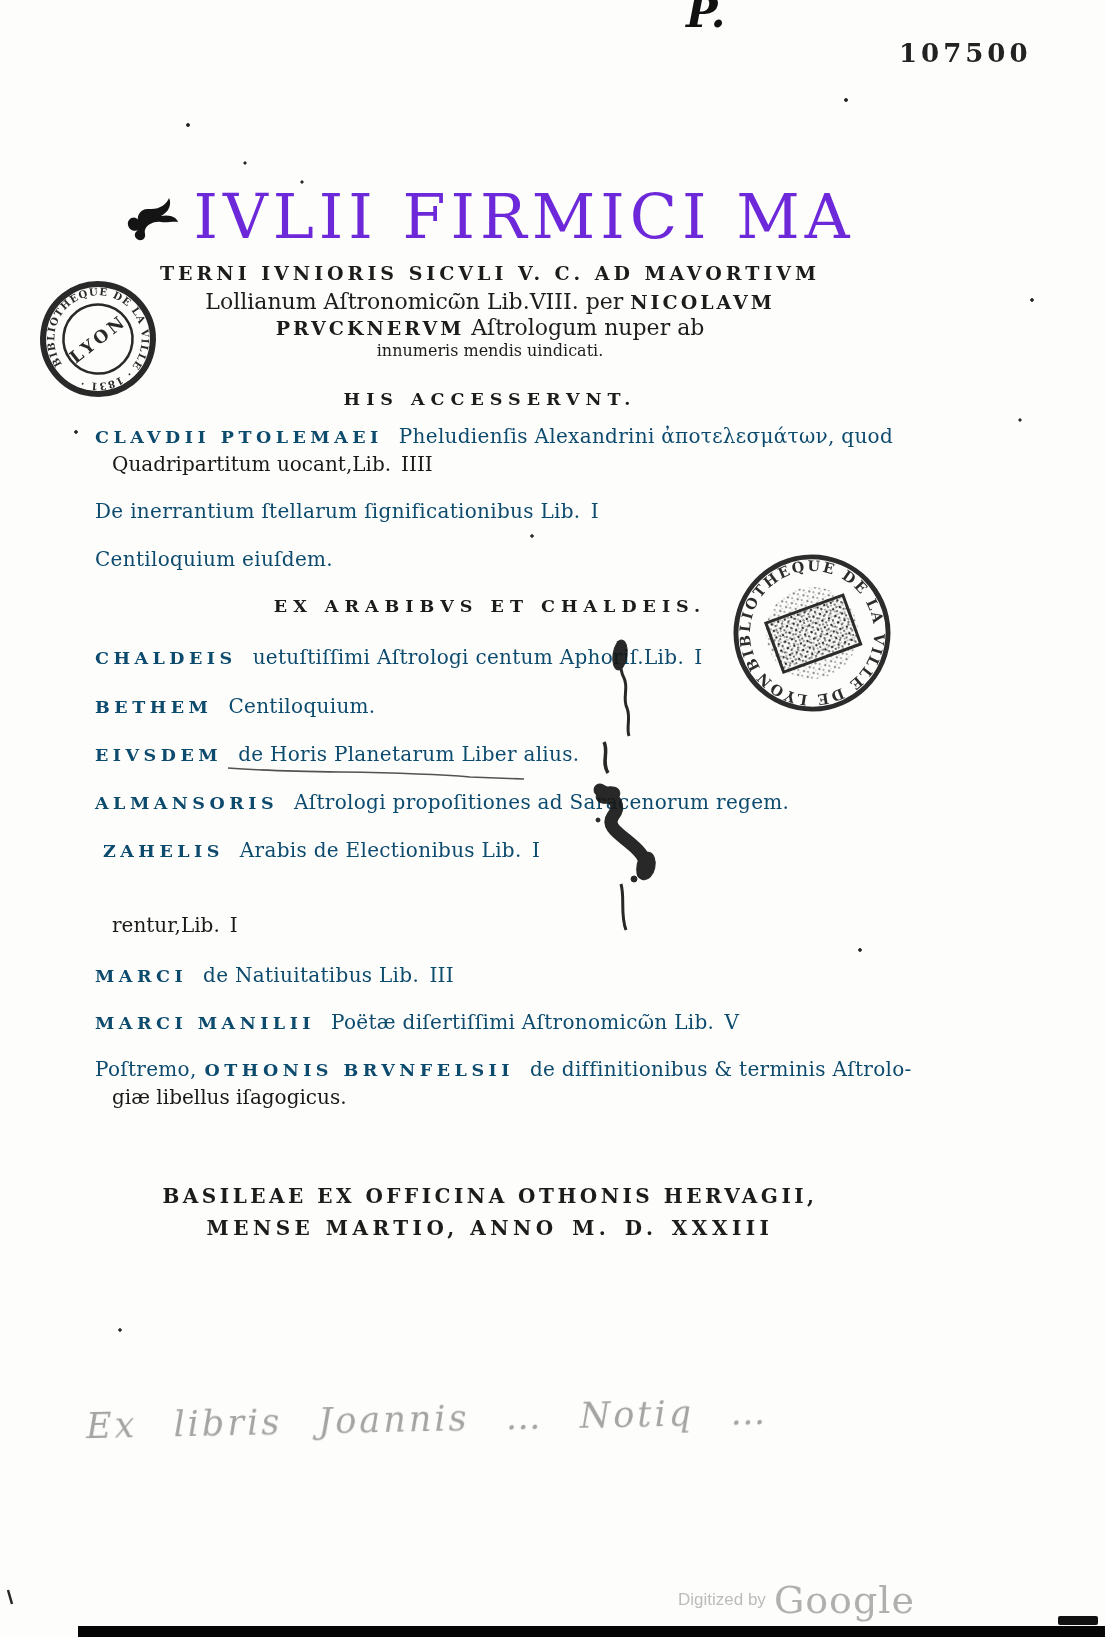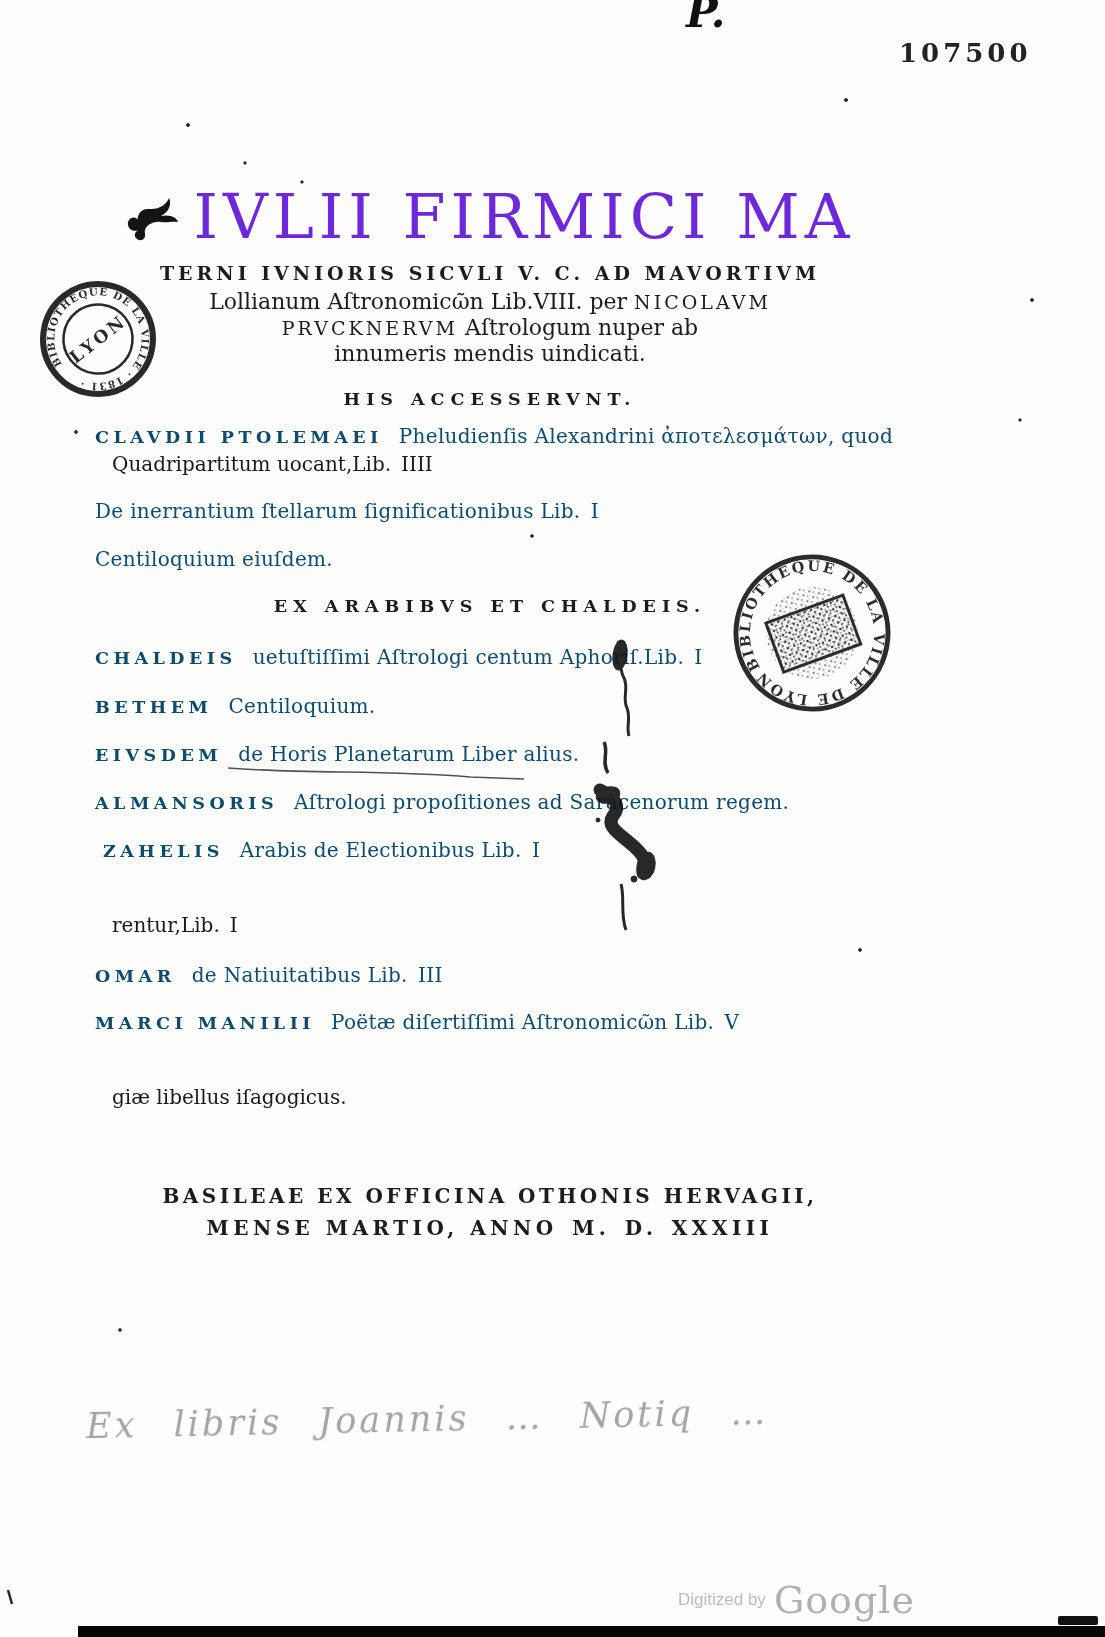--- a/index.html
+++ b/index.html
@@ -27,22 +27,22 @@
   .center-line{
     position:absolute;left:20px;width:940px;text-align:center;white-space:nowrap;
   }
   .main-title{
     top:180px;font-size:62px;letter-spacing:5px;color:#6d28d9;
   }
   .main-title .leaf{vertical-align:-6px;margin-right:10px;}
   .t-line2{top:262px;font-size:19px;font-weight:700;letter-spacing:4px;}
   .t-line3{top:289px;font-size:22px;}
   .t-line4{top:315px;font-size:22px;}
-  .t-line5{top:341px;font-size:22px;}
-  .lsc{font-weight:400;letter-spacing:3px;font-size:19px;}
+  .t-line5{top:341px;font-size:16px;}
+  .lsc{font-weight:700;letter-spacing:3px;font-size:19px;}
   .sec-head{font-size:17.5px;font-weight:700;letter-spacing:6px;}
   .sec-his{top:389px;}
   .sec-arab{top:596px;}
   
   .entry{
     position:absolute;left:95px;white-space:nowrap;
     font-size:20px;letter-spacing:.3px;color:#0c4a6e;
   }
   .entry .head{font-weight:700;font-size:17.5px;letter-spacing:4.5px;margin-right:16px;}
   .entry .prefix{margin-right:8px;}
@@ -122,24 +122,27 @@
   </div>
   <div class="entry" style="top:790px;">
     <span class="head">ALMANSORIS</span><span>Aſtrologi propoſitiones ad Saracenorum regem.</span>
   </div>
   <div class="entry" style="top:838px;margin-left:8px;">
     <span class="head">ZAHELIS</span><span>Arabis de Electionibus Lib. I</span>
   </div>
   <div class="entry-cont" style="top:913px;">rentur,Lib. I</div>
 
   <div class="entry" style="top:963px;">
-    <span class="head">OMAR</span><span>de Natiuitatibus Lib. III</span>
+    <span class="head">MARCI</span><span>de Natiuitatibus Lib. III</span>
   </div>
   <div class="entry" style="top:1010px;">
     <span class="head">MARCI MANILII</span><span>Poëtæ diſertiſſimi Aſtronomicῶn Lib. V</span>
+  </div>
+  <div class="entry" style="top:1057px;">
+    <span class="prefix">Poſtremo,</span><span class="head">OTHONIS BRVNFELSII</span><span>de diffinitionibus &amp; terminis Aſtrolo-</span>
   </div>
   <div class="entry-cont" style="top:1085px;">giæ libellus iſagogicus.</div>
 
   <div class="center-line imprint1">BASILEAE EX OFFICINA OTHONIS HERVAGII,</div>
   <div class="center-line imprint2">MENSE MARTIO, ANNO M. D. XXXIII</div>
 
   <div class="abs stamp stamp-left">
     <svg width="128" height="122" viewBox="0 0 120 120">
       <circle cx="60" cy="60" r="54" fill="none" stroke="#1a1a1a" stroke-width="6"></circle>
       <circle cx="60" cy="60" r="34" fill="none" stroke="#1a1a1a" stroke-width="2.5"></circle>

